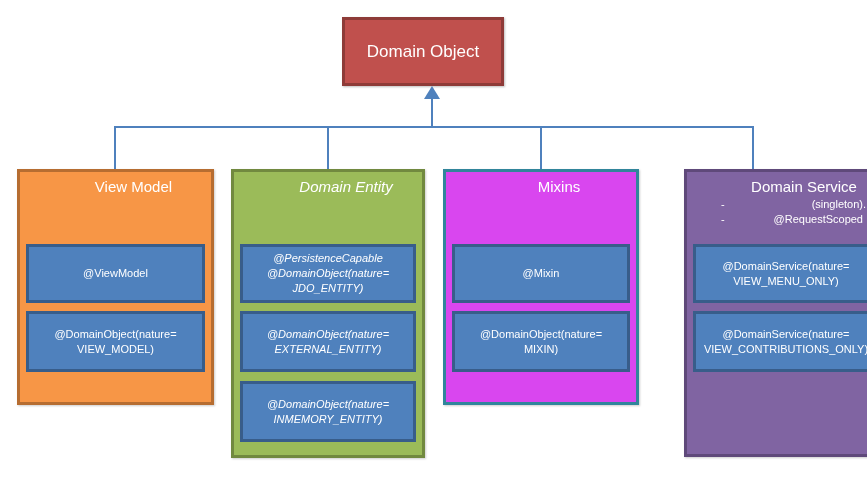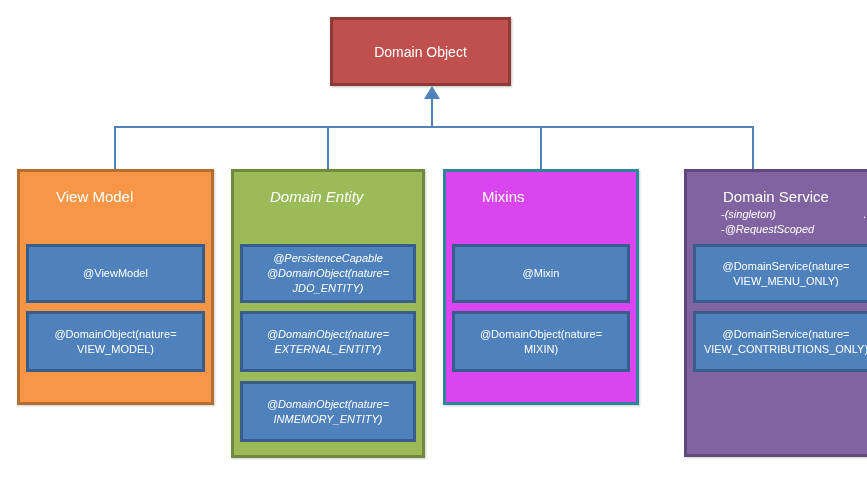--- a/index.html
+++ b/index.html
@@ -7,27 +7,27 @@
     position: relative;
     width: 867px;
     height: 478px;
     font-family: "Liberation Sans", sans-serif;
     background: #ffffff;
     overflow: hidden;
   }
   
   .root-box {
     position: absolute;
-    left: 330px; top: 17px;
-    width: 181px; height: 69px;
+    left: 342px; top: 17px;
+    width: 162px; height: 69px;
     border: 3px solid #8E3B38;
     background: #C0504D;
     box-sizing: border-box;
     display: flex; align-items: center; justify-content: center;
-    color: #ffffff; font-size: 14px;
+    color: #ffffff; font-size: 17px;
     box-shadow: 1px 1px 2px rgba(0,0,0,0.25);
   }
   
   .line { position: absolute; background: #4F81BD; }
   .line-h      { left: 114px; top: 126px; width: 640px; height: 2px; }
   .stem-arrow  { left: 431px; top:  98px; width: 2px;  height: 30px; }
   .drop-0      { left: 114px; top: 126px; width: 2px;  height: 45px; }
   .drop-1      { left: 327px; top: 126px; width: 2px;  height: 45px; }
   .drop-2      { left: 540px; top: 126px; width: 2px;  height: 45px; }
   .drop-3      { left: 752px; top: 126px; width: 2px;  height: 45px; }
@@ -45,35 +45,36 @@
     top: 169px;
     border: 3px solid;
     box-sizing: border-box;
     box-shadow: 1px 1px 2px rgba(0,0,0,0.2);
   }
   .col-0 { left: 17px;  width: 197px; height: 236px; }
   .col-1 { left: 231px; width: 194px; height: 289px; font-style: italic; }
   .col-2 { left: 443px; width: 196px; height: 236px; }
   .col-3 { left: 684px; width: 204px; height: 288px; }
   .col-title {
-    margin-top: 16px;
+    margin-top: 6px;
+    text-align: center;
     color: #ffffff;
     font-size: 15px;
     padding-left: 36px;
   }
   .bullets { margin-top: 2px; }
   .bullet-line {
     display: flex;
     align-items: baseline;
     color: #ffffff;
     font-size: 11px;
     line-height: 15px;
   }
   .bullet-dash { margin-left: 34px; }
-  .bullet-text { flex: 1; text-align: left; font-style: italic; }
+  .bullet-text { flex: 1; text-align: right; }
   .bullet-suffix { width: 22px; text-align: left; }
   
   .inner-box {
     position: absolute;
     left: 6px; right: 6px;
     border: 3px solid #385D8A;
     background: #4F81BD;
     box-sizing: border-box;
     display: flex; align-items: center; justify-content: center;
     text-align: center;

